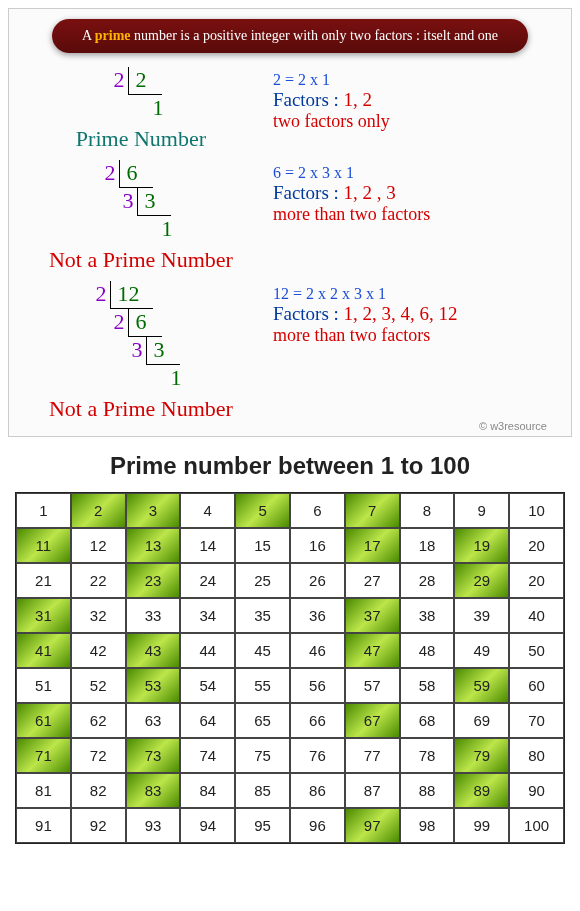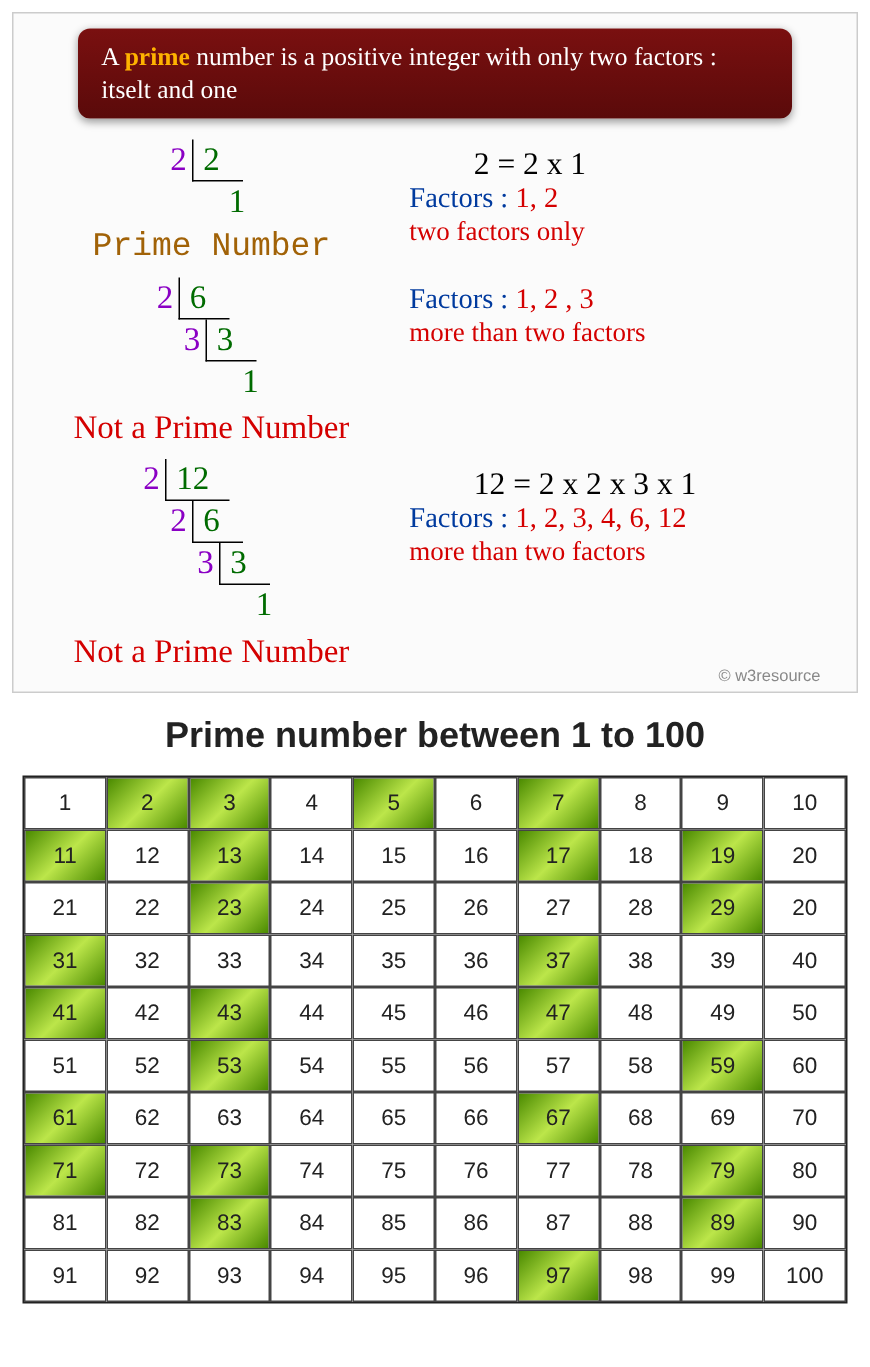--- a/index.html
+++ b/index.html
@@ -1,31 +1,31 @@
 <!DOCTYPE html>
 <html><head>
 <meta charset="utf-8">
 <style>
 * { margin: 0; padding: 0; box-sizing: border-box; }
 body { font-family: Georgia, 'Times New Roman', serif; background: #fff; width: 580px; }
 .panel1 { border: 1px solid #ccc; margin: 8px; padding: 10px 10px 6px 10px; background: #fbfbfb; position: relative; }
-.header-pill { background: linear-gradient(#7a1010, #5a0a0a); color: #fff; border-radius: 8px; padding: 8px 16px; text-align: left; font-size: 17px; line-height: 1.3; margin: 0 auto 14px auto; width: 88%; box-shadow: 0 2px 6px rgba(0,0,0,.4); }
+.header-pill { background: linear-gradient(#7a1010, #5a0a0a); color: #fff; border-radius: 23px; padding: 8px 16px; text-align: center; font-size: 14px; line-height: 1.3; margin: 0 auto 14px auto; width: 88%; box-shadow: 0 2px 6px rgba(0,0,0,.4); }
 .header-pill .word-prime { color: #ffb300; font-weight: bold; }
 .example { display: flex; align-items: flex-start; margin-bottom: 8px; }
 .ladder { width: 45%; text-align: center; font-size: 22px; }
 .ladder-rows { display: inline-block; text-align: left; }
 .lrow { display: flex; align-items: flex-start; }
 .lrow .divisor { color: #8a00c4; width: 24px; text-align: right; padding-right: 4px; font-size: 22px; }
 .lrow .divcell { border-left: 1.5px solid #000; border-bottom: 1.5px solid #000; padding: 0 14px 1px 6px; color: #006b00; font-size: 22px; min-width: 34px; text-align: left; }
 .lrow .quotient { padding: 0 14px 1px 6px; color: #006b00; font-size: 22px; }
 .ladder .verdict { font-size: 22px; margin-top: 4px; }
-.ladder .verdict.prime { color: #a16207; font-family: Liberation Mono, monospace; }
+.ladder .verdict.prime { color: #0f766e; }
 .ladder .verdict.notprime { color: #d40000; }
 .explain { width: 55%; font-size: 19px; color: #003a9e; padding-left: 10px; padding-top: 4px; }
-.explain .eq { color: #000000; font-size: 21px; margin-left: 43px; }
+.explain .eq { color: #1d4ed8; font-size: 16px; }
 .explain .factors-label { color: #003a9e; text-align: center; }
 .explain .factors-list { color: #d40000; }
 .explain .desc { color: #d40000; font-size: 18px; }
 .credit { position: absolute; right: 24px; bottom: 4px; font-size: 11px; color: #888; font-family: Arial, sans-serif; }
 .indent1 { margin-left: 18px; }
 .indent2 { margin-left: 36px; }
 .indent3 { margin-left: 54px; }
 
 .panel2 { margin: 15px; }
 .grid-title { text-align: center; font-family: Arial, sans-serif; font-weight: bold; font-size: 24px; color: #222; margin: 10px 0 12px 0; }
@@ -61,20 +61,21 @@
               <div class="divisor">2</div>
               <div class="divcell">6</div>
             </div><div class="lrow indent1">
               <div class="divisor">3</div>
               <div class="divcell">3</div>
             </div><div class="lrow indent2">
               <div class="divisor"></div>
               <div class="quotient">1</div>
             </div></div><div class="verdict notprime">Not a Prime Number</div></div>
         <div class="explain">
+          <div class="eq">6 = 2 x 3 x 1</div>
           <div><span class="factors-label">Factors :  </span><span class="factors-list">1, 2 , 3</span></div>
           <div class="desc">more than two factors</div>
         </div>
       </div>
       <div class="example">
         <div class="ladder"><div class="ladder-rows"><div class="lrow indent0">
               <div class="divisor">2</div>
               <div class="divcell">12</div>
             </div><div class="lrow indent1">
               <div class="divisor">2</div>

